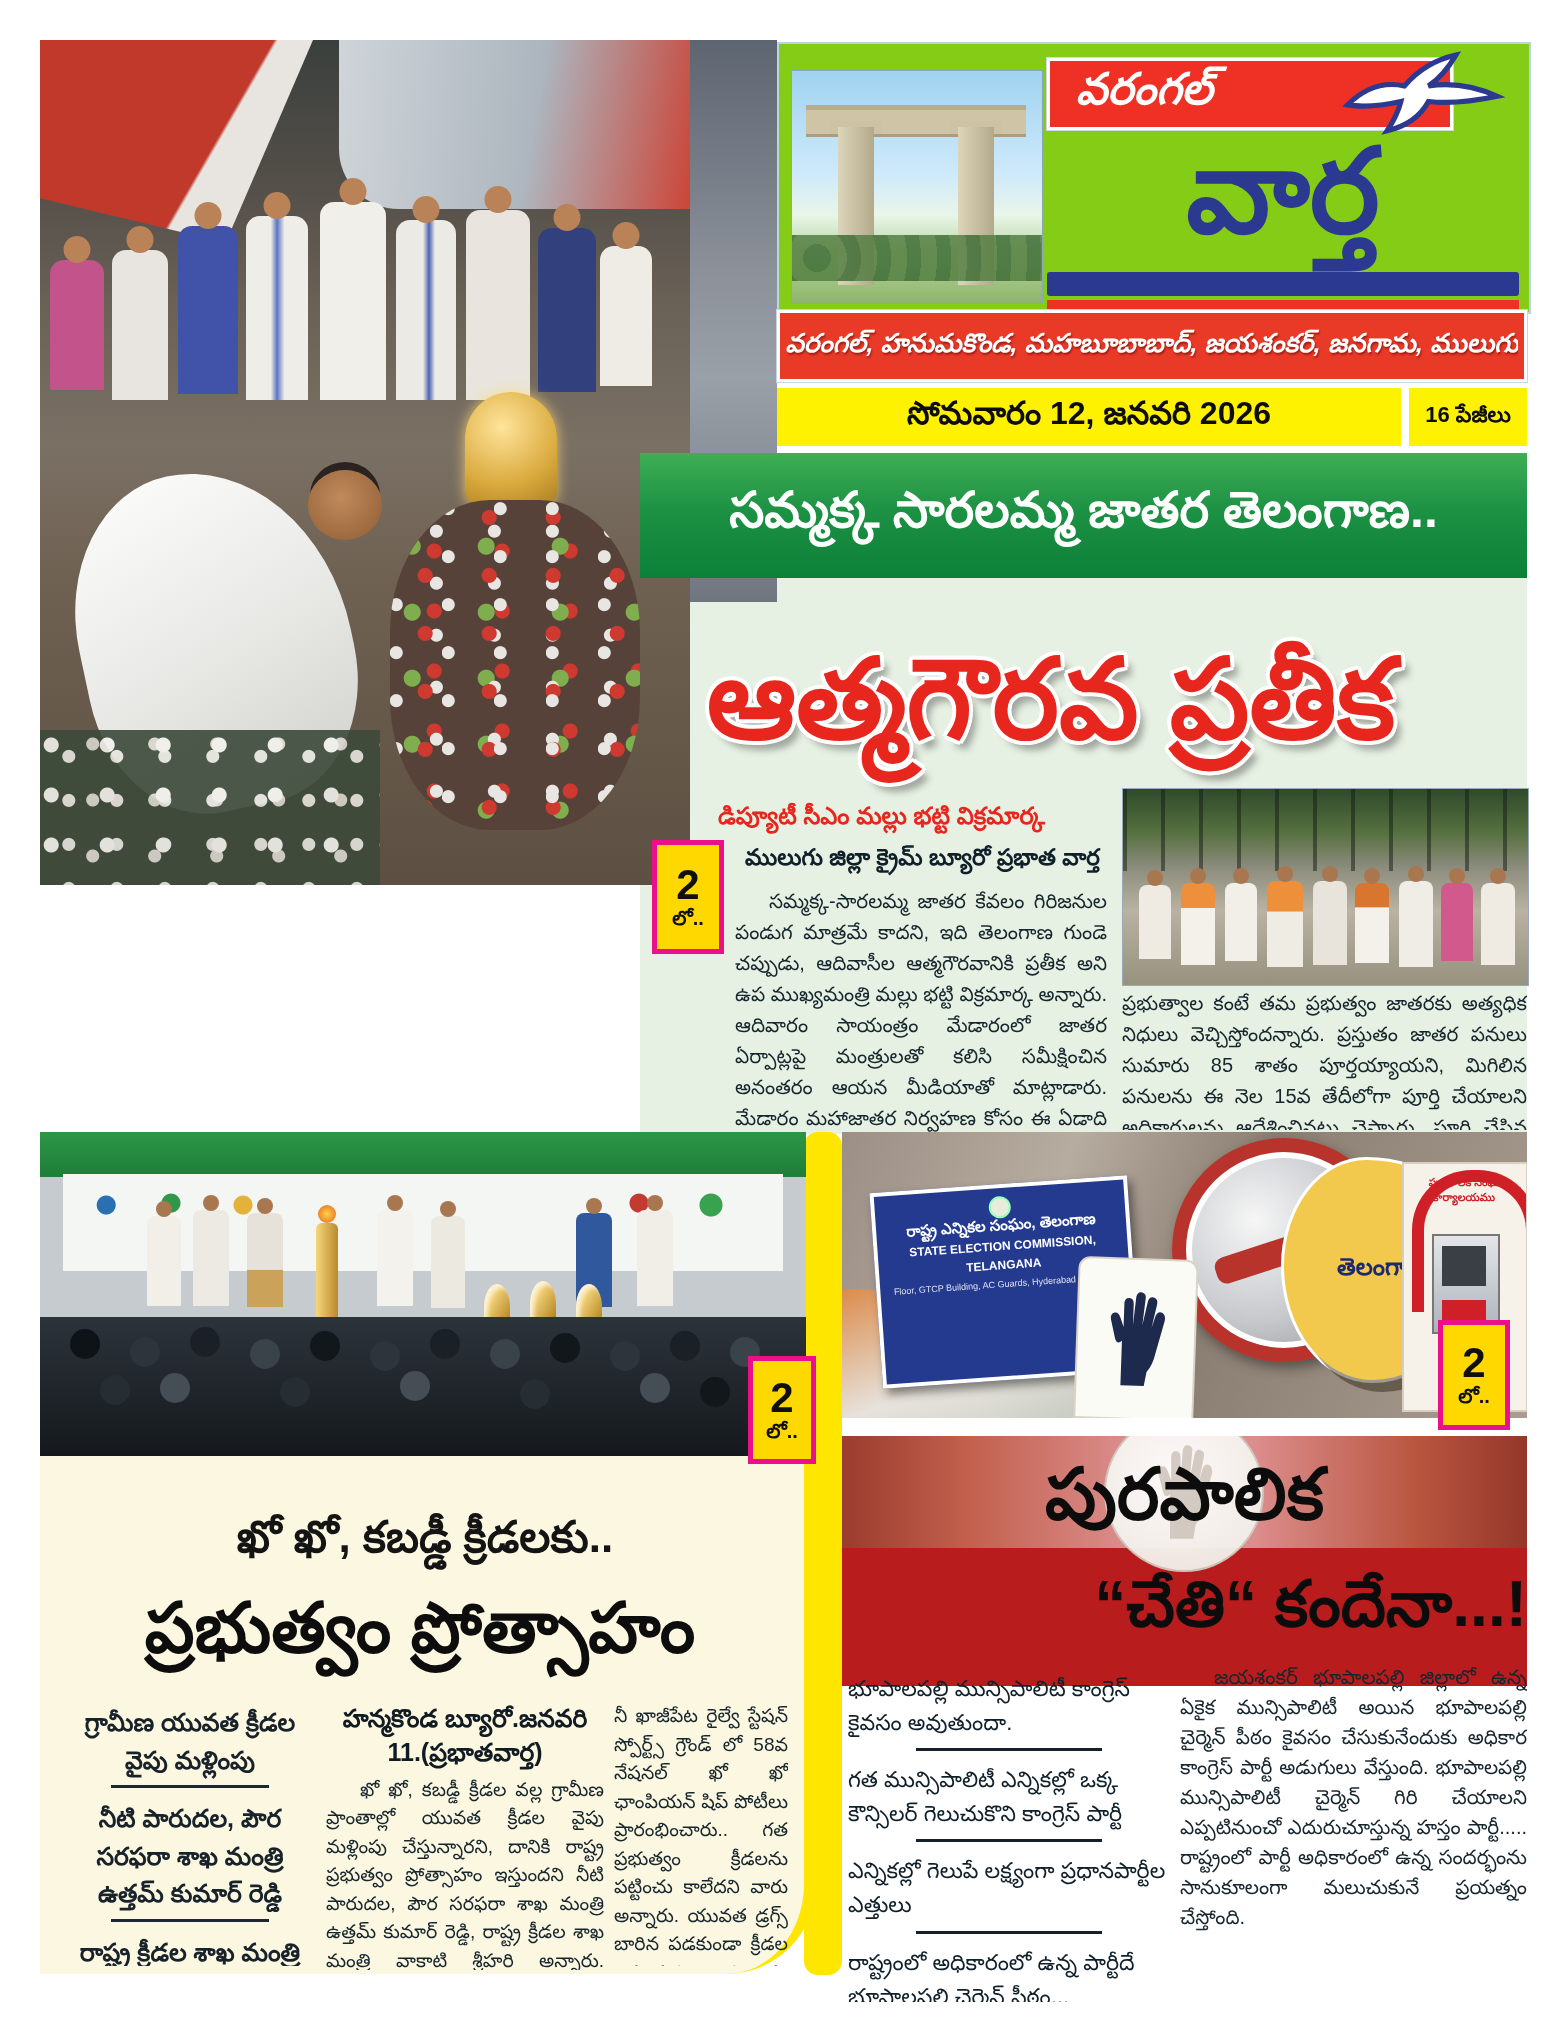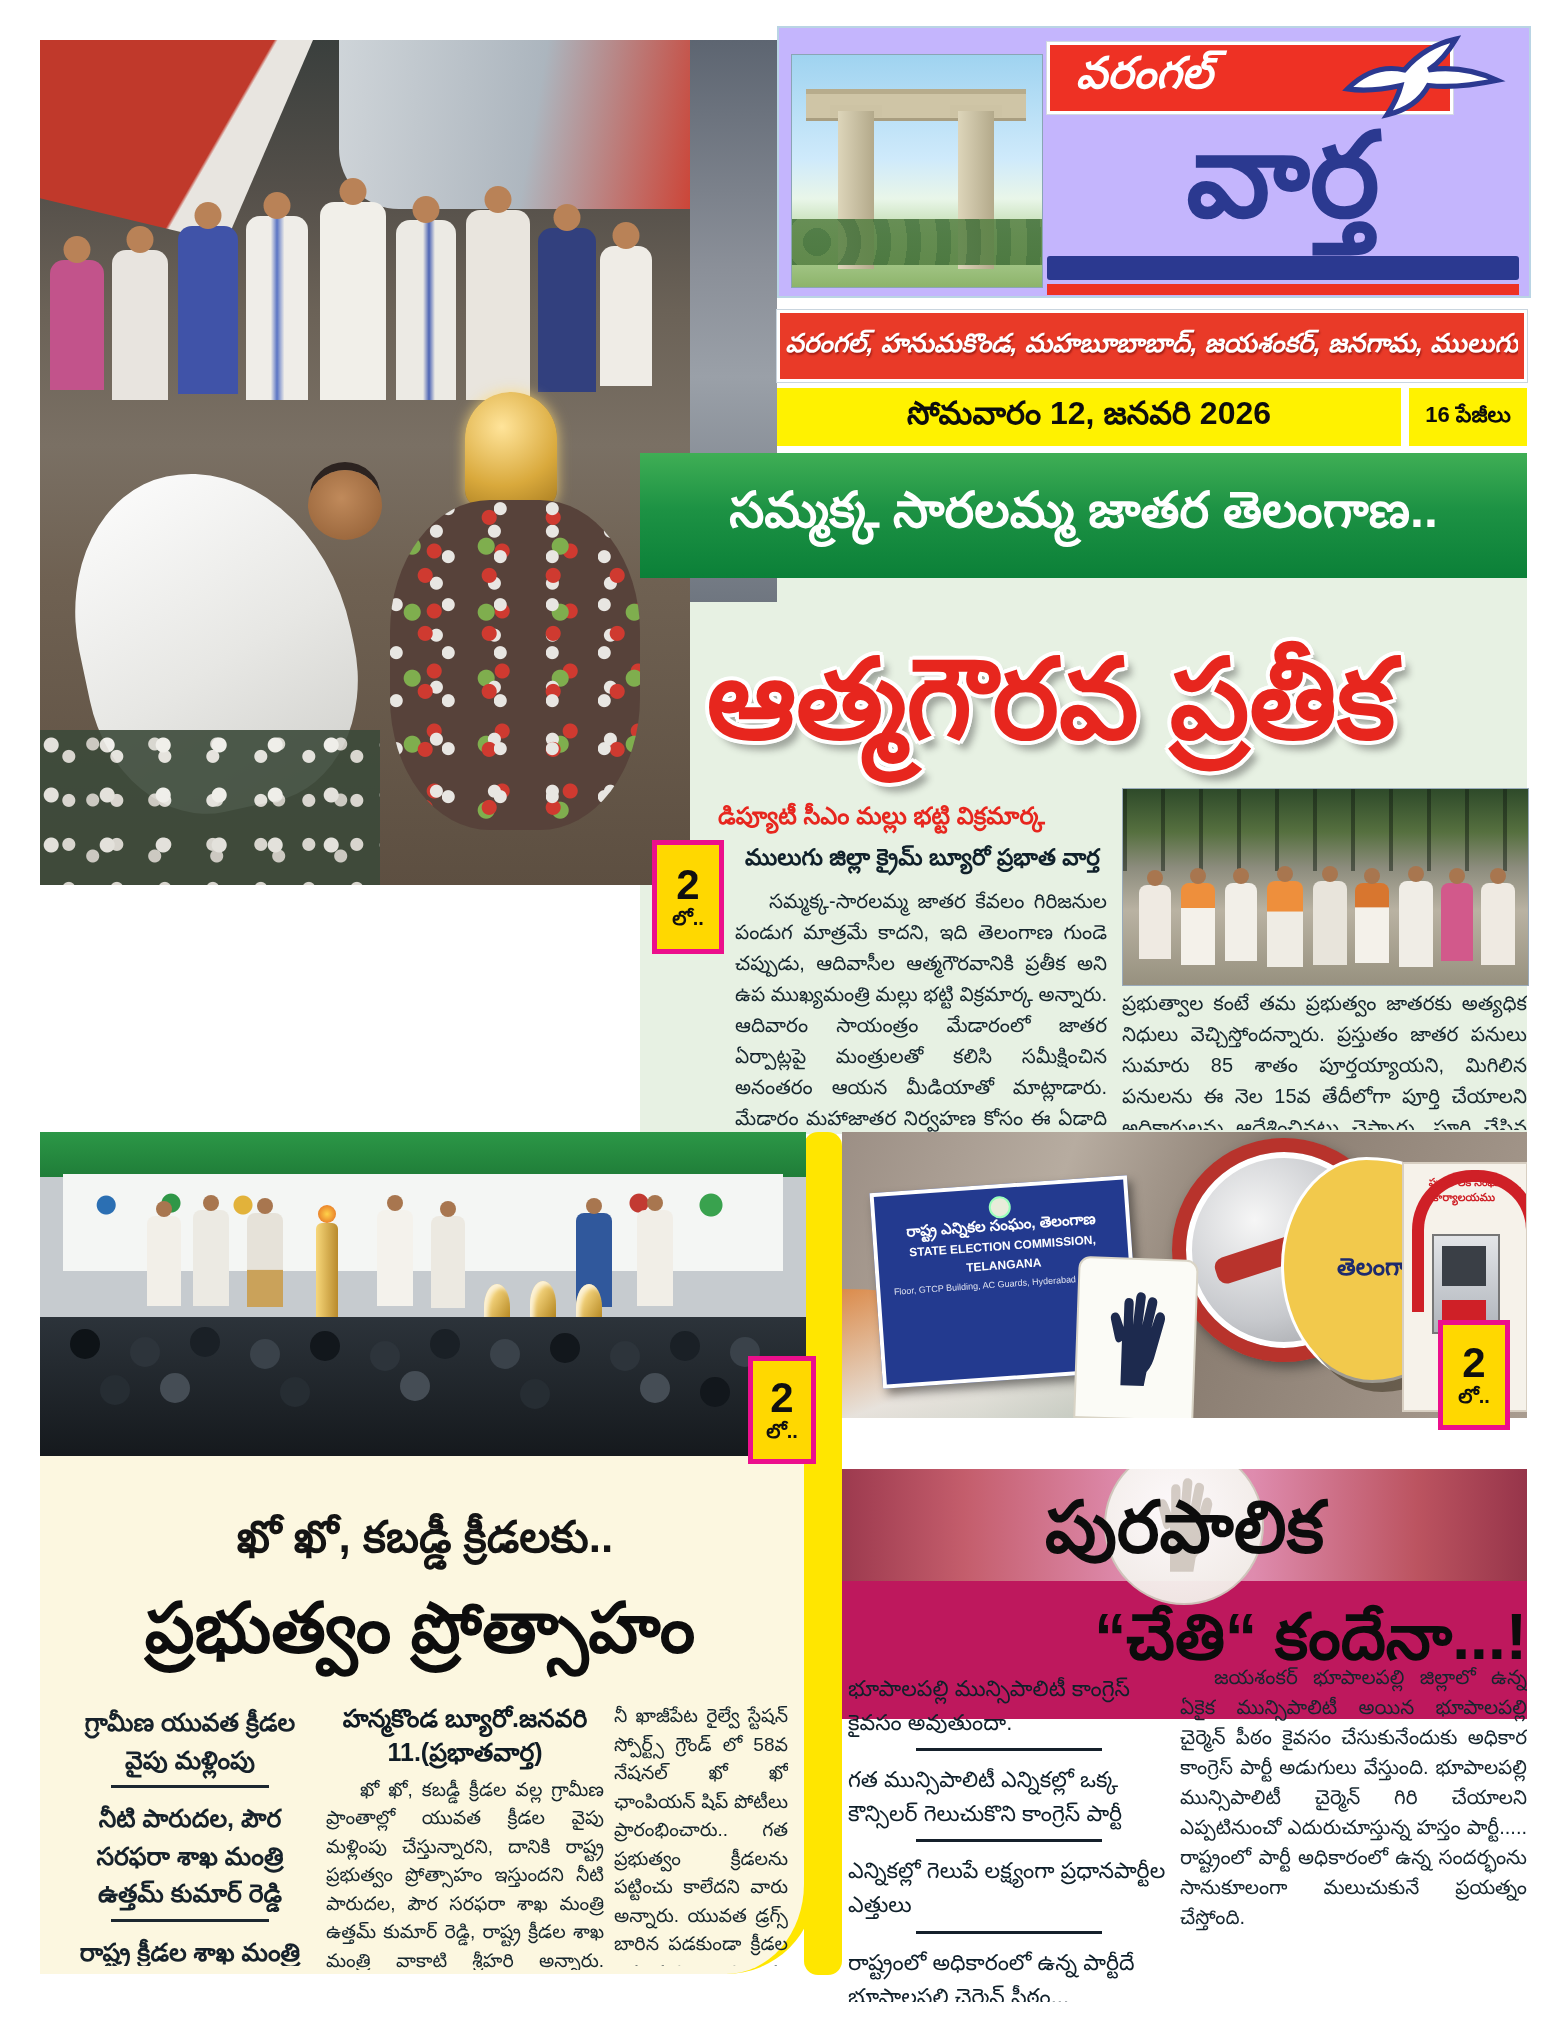--- a/index.html
+++ b/index.html
@@ -2,21 +2,21 @@
 <html><head>
 <meta charset="utf-8">
 <style>
   html,body{margin:0;padding:0;background:#888;}
   .page{position:relative;width:1565px;height:2037px;background:#ffffff;
         font-family:"Liberation Sans",sans-serif;overflow:hidden;margin:0 auto;}
   .abs{position:absolute;}
   .clip{overflow:hidden;}
 
   
-  .masthead{left:777px;top:26px;width:750px;height:268px;background:#c4b5fd;
+  .masthead{left:777px;top:42px;width:750px;height:268px;background:#84cc16;
             border:2px solid #b9d4e4;z-index:3;}
   .arch{left:12px;top:26px;width:250px;height:232px;
         background:linear-gradient(180deg,#9fd3f0 0%,#cfeafb 45%,#e9f6e9 62%,#b9d7a4 78%,#8db46a 100%);
         border:1px solid #8aa5b5;}
   .arch-lintel{left:14px;top:34px;width:220px;height:24px;background:#cfc5a6;
         border-top:5px solid #b7ac8c;box-shadow:0 3px 0 #a99e80;}
   .arch-pillar{top:56px;width:36px;height:158px;background:linear-gradient(90deg,#ddd5ba,#b3a98a);}
   .arch-cap{top:50px;width:52px;height:12px;background:#cdc3a4;}
   .arch-trees{left:0;bottom:22px;width:100%;height:46px;
         background:repeating-radial-gradient(circle at 10% 50%, #3f6d36 0 14px, #557f42 14px 30px);opacity:.85;}
@@ -180,21 +180,21 @@
   .office-label{left:4px;top:12px;width:112px;height:30px;color:#cf2027;font-weight:800;font-size:11px;
         text-align:center;overflow:hidden;}
   .evm{left:28px;top:70px;width:64px;height:96px;background:linear-gradient(180deg,#e3e5e8,#aeb3ba);
         border:2px solid #777;}
   .evm::before{content:"";position:absolute;left:8px;top:10px;width:44px;height:40px;background:#3a3f46;}
   .evm::after{content:"";position:absolute;left:8px;bottom:8px;width:44px;height:24px;background:#cf2027;}
   .cong-card{left:236px;top:128px;width:116px;height:158px;background:#fbfbf6;border-radius:10px 10px 0 0;
         box-shadow:0 0 0 2px #d9d4c6;transform:rotate(2deg);display:flex;align-items:center;justify-content:center;}
   .cong-card svg{width:70px;height:100px;}
 
-  .muni-zone{left:842px;top:1469px;width:685px;height:250px;background:#be185d;z-index:2;}
+  .muni-zone{left:842px;top:1436px;width:685px;height:250px;background:#b91c1c;z-index:2;}
   .muni-sepia{left:0;top:0;width:100%;height:112px;opacity:.5;
         background:linear-gradient(90deg,#7b5b3f 0%,#caa37b 18%,#ffffff 42%,#ffffff 60%,#b98f63 84%,#6f5137 100%);}
   .hand-circle{left:262px;top:-24px;width:156px;height:156px;border-radius:50%;
         background:radial-gradient(circle at 45% 40%,#ffffff,#efece4);border:2px solid #cfc9bd;opacity:.95;
         display:flex;align-items:center;justify-content:center;}
   .hand-circle svg{width:70px;height:100px;opacity:.6;}
   .muni-h1{left:0;top:6px;width:100%;height:104px;font-size:72px;font-weight:900;color:#0c0c0c;
         text-align:center;line-height:104px;white-space:nowrap;overflow:hidden;z-index:3;}
   .muni-h2{left:0;top:112px;width:100%;height:118px;font-size:64px;font-weight:900;color:#0c0c0c;
         text-align:right;line-height:112px;white-space:nowrap;overflow:hidden;z-index:3;}

